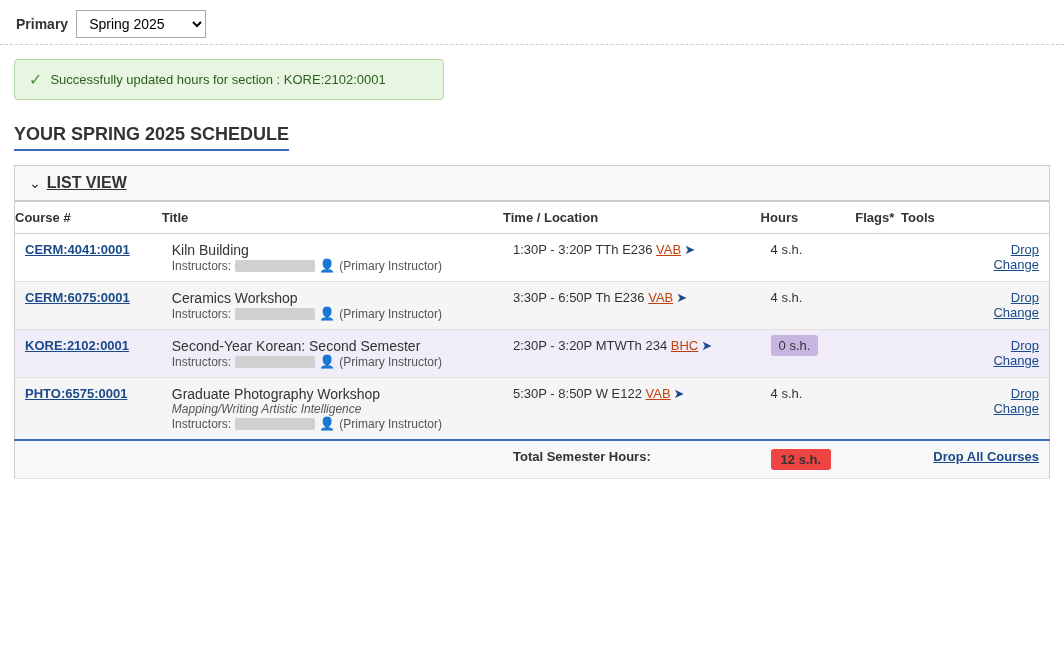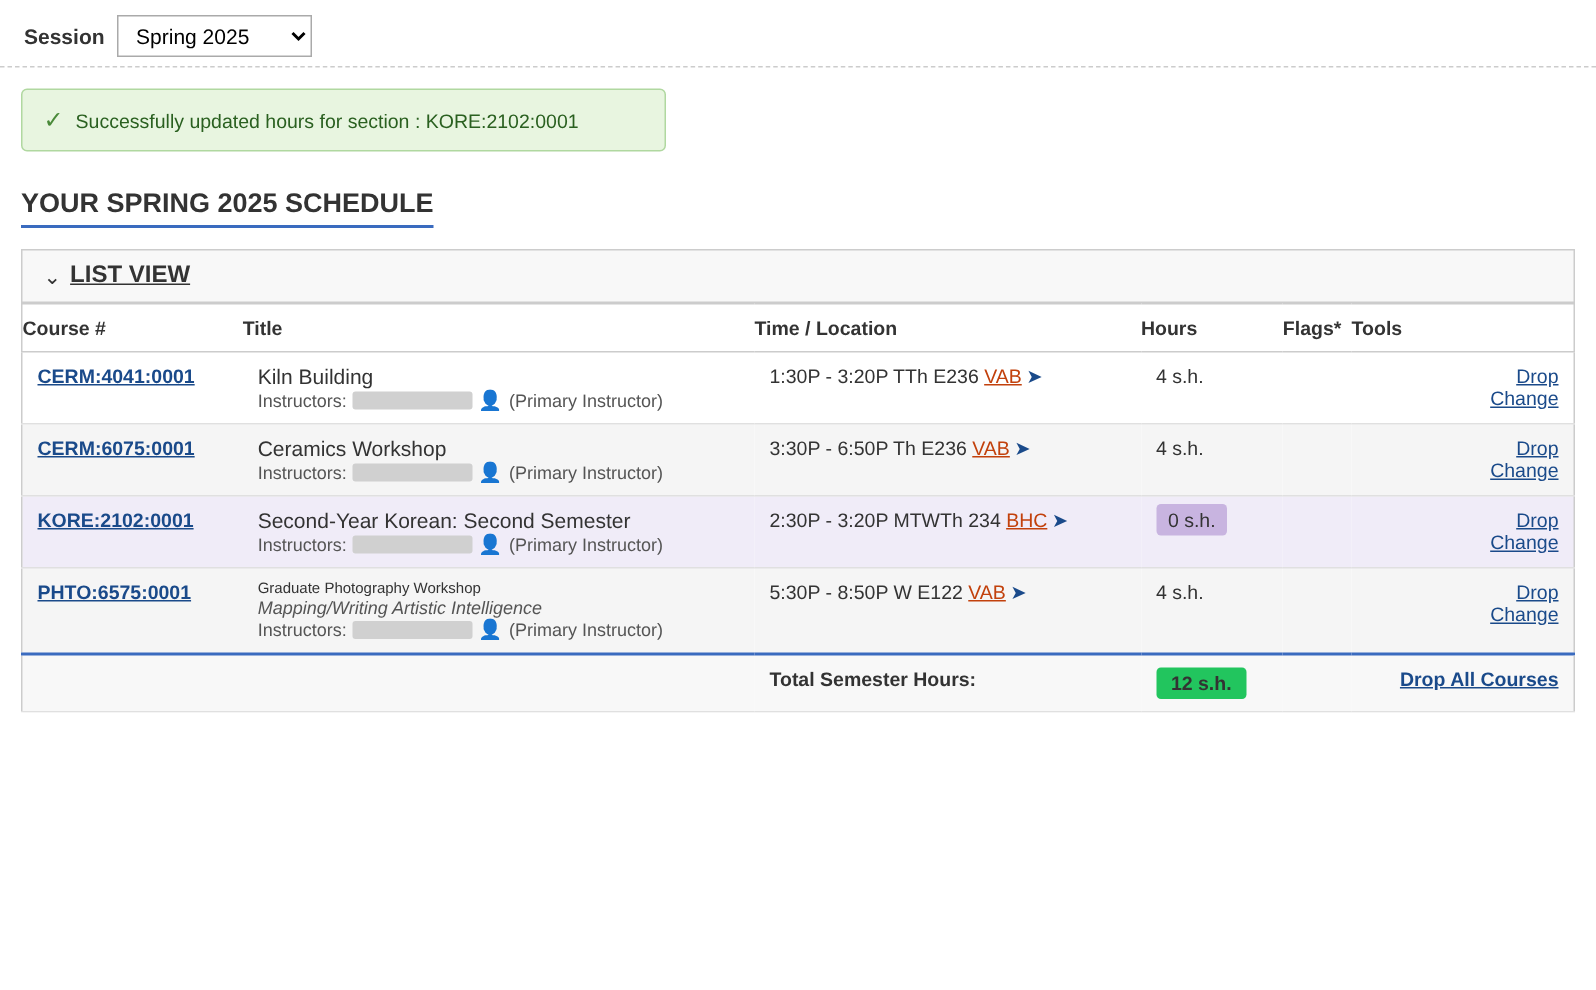--- a/index.html
+++ b/index.html
@@ -43,31 +43,31 @@
     .instructor-placeholder { display: inline-block; width: 80px; height: 12px; background: #d0d0d0; border-radius: 2px; vertical-align: middle; }
     .instructor-icon { font-size: 13px; }
     .italic-text { font-style: italic; font-size: 12px; color: #555; }
 
     .hours-badge { background: #c8b4e0; color: #333; padding: 3px 8px; border-radius: 3px; font-size: 13px; text-align: left; white-space: nowrap; }
     .hours-normal { font-size: 13px; white-space: nowrap; }
 
     
     .footer-row td { background: #f8f8f8; font-weight: bold; border-top: 2px solid #3a6bbf; }
     .total-label { font-weight: bold; }
-    .total-hours-badge { background: #22c55e; color: #333; padding: 3px 10px; border-radius: 3px; font-size: 13px; text-align: center; display: inline-block; }
+    .total-hours-badge { background: #ef4444; color: #333; padding: 3px 10px; border-radius: 3px; font-size: 13px; text-align: center; display: inline-block; }
     .drop-all { color: #1a4a8a; text-decoration: underline; cursor: pointer; white-space: nowrap; }
 
     .time-loc { white-space: nowrap; }
   </style>
 </head>
 <body>
 
 <div class="header">
   <div class="header-session">
-    <label>Session</label>
+    <label>Primary</label>
     <select class="session-select">
       <option>Spring 2025</option>
       <option>Fall 2025</option>
       <option>Summer 2025</option>
     </select>
   </div>
 </div>
 
 <div class="success-banner">
   <span class="success-icon">✓</span>
@@ -146,21 +146,21 @@
           <td><span class="hours-badge">0 s.h.</span></td>
           <td></td>
           <td class="tool-cell">
             <a class="drop-change-link">Drop</a>
             <a class="drop-change-link">Change</a>
           </td>
         </tr>
         <tr>
           <td><a class="course-link">PHTO:6575:0001</a></td>
           <td>
-            <div style="font-size:10px;">Graduate Photography Workshop</div>
+            <div style="font-size:14px;">Graduate Photography Workshop</div>
             <div class="italic-text">Mapping/Writing Artistic Intelligence</div>
             <div class="instructor-row">
     Instructors: <span class="instructor-placeholder"></span>
     <span class="instructor-icon">👤</span>
     <span>(Primary Instructor)</span>
   </div>
           </td>
           <td><span class="time-loc">5:30P - 8:50P W E122 </span><a class="location-link">VAB</a><span style="color:#1a4a8a;margin-left:3px;">➤</span></td>
           <td><span class="hours-normal">4 s.h.</span></td>
           <td></td>

